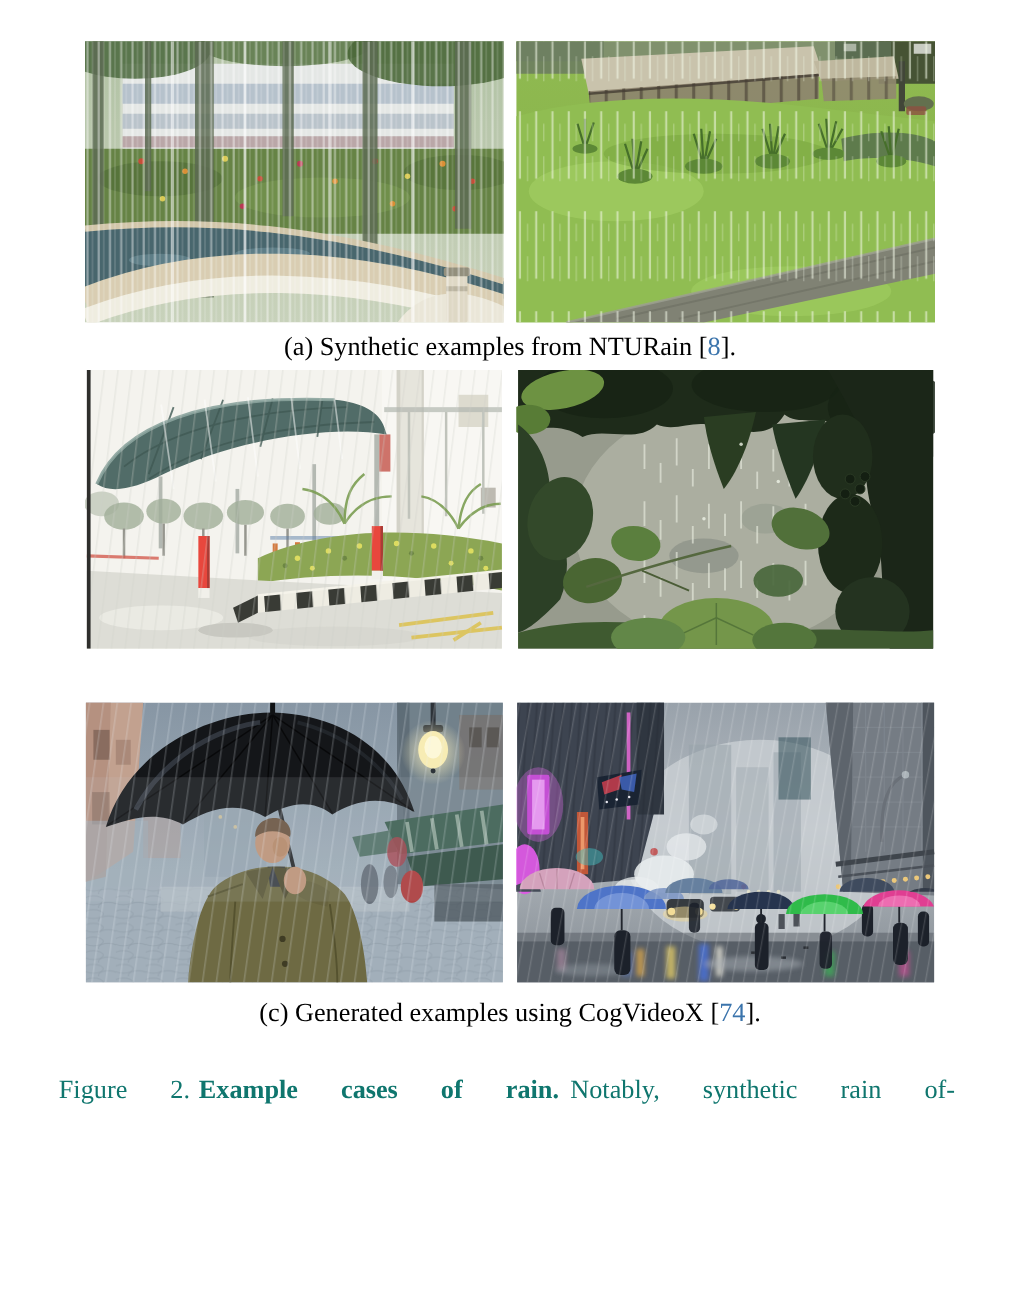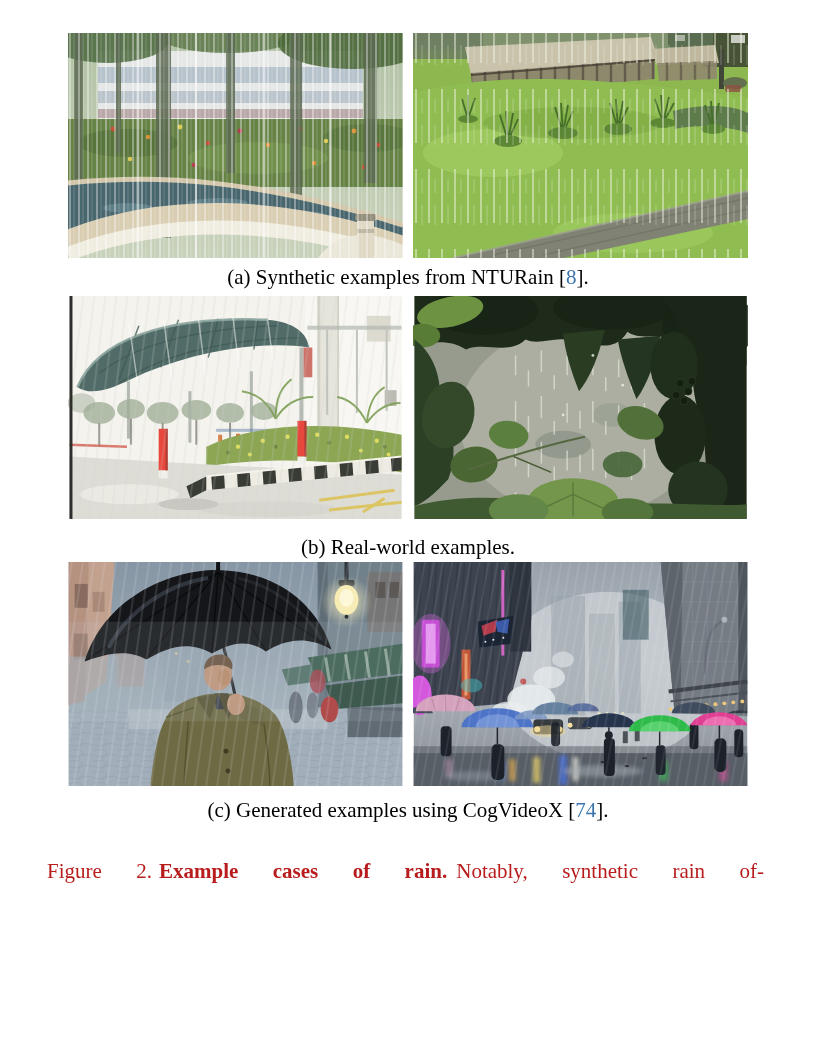--- a/index.html
+++ b/index.html
@@ -6,21 +6,21 @@
   #page{position:relative;width:822px;height:1049px;background:#ffffff;overflow:hidden;
         font-family:"Liberation Serif", serif;color:#000;}
   .photo{position:absolute;width:335px;}
   .photo svg{display:block;width:100%;height:100%;}
   .col-left{left:68px;}
   .col-right{left:413px;}
   .subcap{position:absolute;left:68px;width:680px;text-align:center;
           font-size:21px;line-height:28px;color:#000;}
   .cite{color:#3b74ac;}
   .figcap{position:absolute;left:47px;top:855px;width:717px;
-          font-size:21px;line-height:33.4px;color:#b91c1c;}
+          font-size:21px;line-height:33.4px;color:#0f766e;}
   .cap-line{text-align:justify;text-align-last:justify;}
   .cap-label{margin-right:7px;}
   .cap-bold{font-weight:bold;margin-right:9px;}
 </style>
 </head>
 <body>
 
 <div id="page">
 
   <div class="photo col-left" style="top:33px;height:225px;" aria-label="Synthetic rain streaks over a park pond with flowers and trees">
@@ -342,23 +342,20 @@
       <ellipse cx="105" cy="216" rx="30" ry="16" fill="#628748"></ellipse>
       <ellipse cx="215" cy="218" rx="26" ry="14" fill="#54763c"></ellipse>
       <g fill="#eef2e6" opacity="0.8">
           <circle cx="180" cy="60" r="1.4"></circle>
           <circle cx="210" cy="90" r="1.4"></circle>
           <circle cx="150" cy="120" r="1.4"></circle>
         </g>
     </svg>
   </div>
 
-  <div class="subcap" style="top:533px;">
-    <span>(b) Real-world examples.</span>
-  </div>
 
   <div class="photo col-left" style="top:562px;height:224px;" aria-label="Generated man holding a black umbrella on a misty cobbled street">
     <svg viewBox="0 0 335 225">
       <defs>
         <linearGradient id="cl-bg" x1="0" y1="0" x2="0" y2="1">
           <stop offset="0" stop-color="#8796a4"></stop>
             <stop offset="0.6" stop-color="#9fadb8"></stop>
             <stop offset="1" stop-color="#aeb9c0"></stop>
         </linearGradient>
         <radialGradient id="cl-glow">

